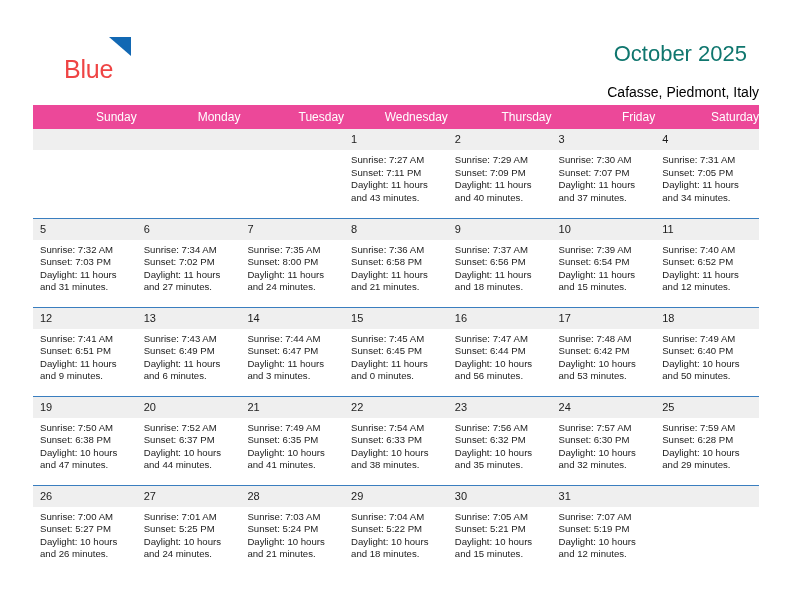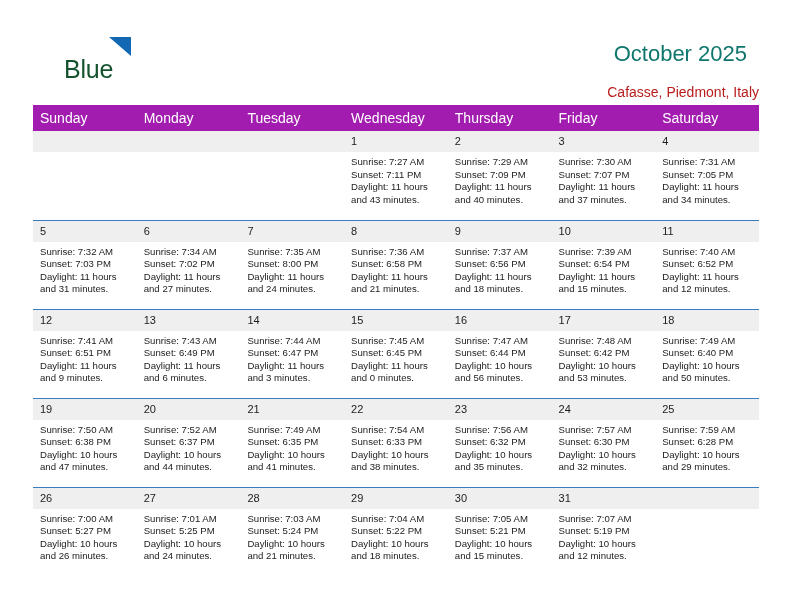--- a/index.html
+++ b/index.html
@@ -54,60 +54,60 @@
     height: 0;
     border-top: 19px solid #1268b3;
     border-left: 22px solid transparent;
   }
   .brand-blue {
     position: absolute;
     left: 31px;
     top: 24px;
     font-size: 25px;
     line-height: 27px;
-    color: #14532d;
+    color: #ef4444;
     letter-spacing: -0.2px;
   }
   .title-block {
     position: absolute;
     right: 0;
     top: 0;
     text-align: right;
   }
   .cal-title {
     font-size: 22px;
     line-height: 32px;
     color: #0f766e;
     font-weight: normal;
     margin: 12px;
     white-space: nowrap;
   }
   .cal-subtitle {
     font-size: 14px;
     line-height: 20px;
-    color: #b91c1c;
+    color: #000000;
     margin: 6px 0 13px 0;
     white-space: nowrap;
   }
 
   
   .calendar {
     position: absolute;
     left: 33px;
     top: 105px;
     width: 726px;
     border-collapse: collapse;
     table-layout: fixed;
   }
   .calendar th {
-    background: #a21caf;
+    background: #ec4899;
     color: #ffffff;
-    font-size: 14px;
+    font-size: 12px;
     font-weight: normal;
-    text-align: left;
+    text-align: right;
     padding: 5px 0 5px 7px;
     height: 19px;
     box-sizing: border-box;
   }
   .calendar td {
     vertical-align: top;
     padding: 0;
     border-top: 1.6px solid #3a7ebf;
     width: 103.71px;
     height: 89px;

